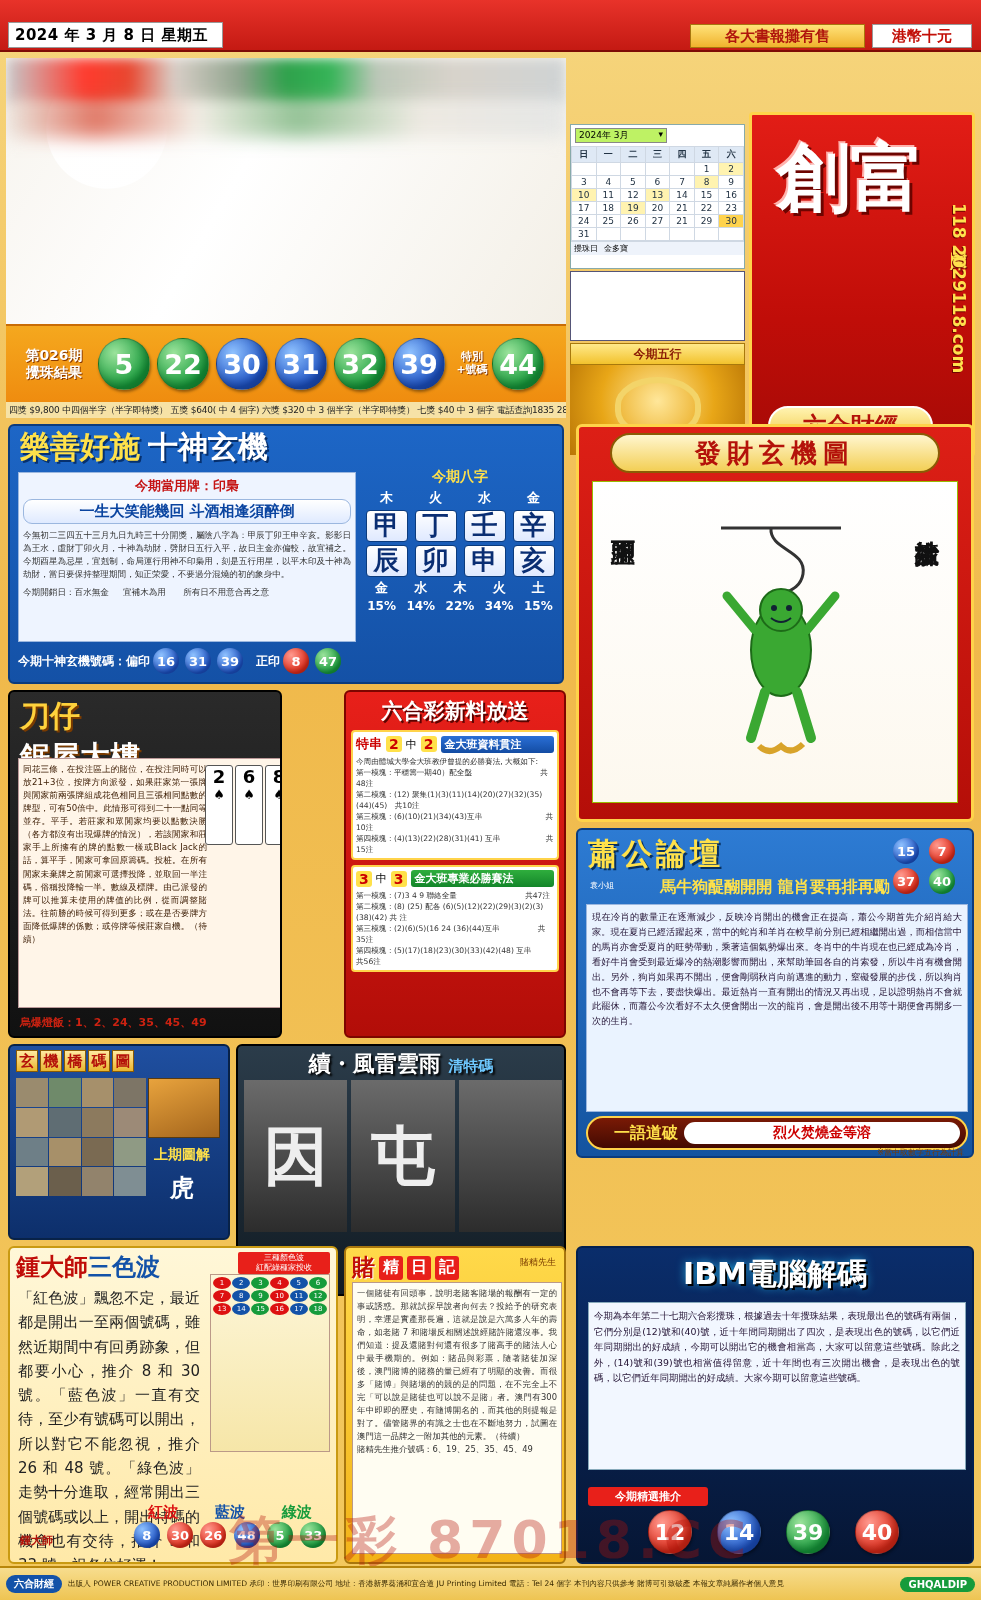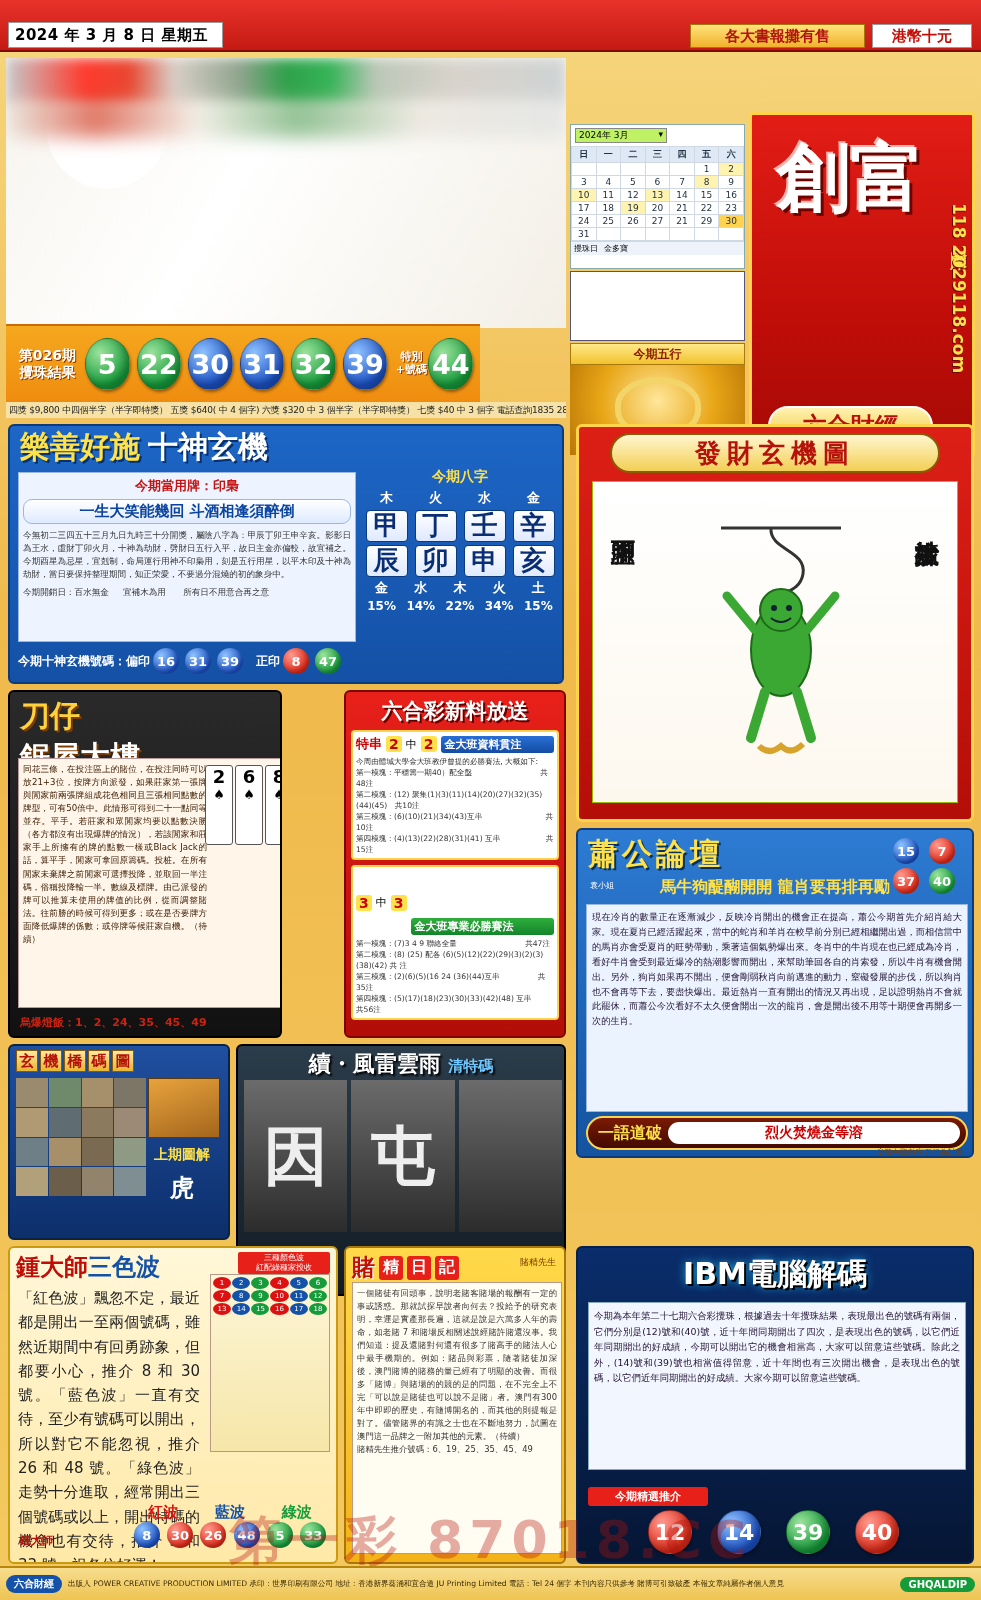--- a/index.html
+++ b/index.html
@@ -53,21 +53,21 @@
     background: linear-gradient(90deg,#c6c9cb 0%,#ff3b2e 14%,#e8462f 22%,#d9cfc8 30%,
       #8ea38c 42%,#2ea14b 50%,#35b457 58%,#bcc7b8 66%,#d8d3cb 80%,#cfd3d4 100%);
     filter: blur(6px);
   }
   .blur-strip2 {
     position:absolute; left:0; top:40px; width:560px; height:40px;
     background: linear-gradient(90deg,#e7e2da,#d64b33 16%,#efe9df 34%,#6fae72 52%,#e9e4db 74%,#dfe2e3 100%);
     filter: blur(9px); opacity:.75;
   }
   .ballsrow {
-    position:absolute; left:6px; top:272px; width:474px; height:78px;
+    position:absolute; left:6px; top:272px; width:560px; height:78px;
     background: linear-gradient(180deg,#f5a81e 0%,#ef8c0f 100%);
     border-top:2px solid #c96c05;
     display:flex; align-items:center;
   }
   .drawlabel {
     width:88px; margin-left:4px; color:#fff; font-weight:bold; font-size:14px;
     text-align:center; line-height:1.25; text-shadow:1px 1px 0 #8a3a00;
   }
   .ball {
     width:52px; height:52px; border-radius:50%; margin-right:7px;
@@ -218,35 +218,35 @@
   .p-xinliao { left:344px; top:690px; width:222px; height:348px;
     background:linear-gradient(180deg,#e8201a,#b20d08); border:2px solid #7d0500; }
   .xl-ttl { color:#fff; font-size:21px; font-weight:bold; text-align:center; margin-top:5px;
     text-shadow:2px 2px 0 #5a0300;}
   .xl-card { margin:5px 5px 0; background:#fff; border:2px solid #ffd34a; border-radius:4px; padding:3px; }
   .xl-bar { display:flex; align-items:center; gap:4px; }
   .xl-tag { background:#ffe14a; color:#c00; font-weight:bold; font-size:14px; padding:0 3px; border-radius:3px;}
   .xl-bluebar { background:linear-gradient(180deg,#2a6fd6,#134ca3); color:#fff; font-size:11px; font-weight:bold;
     padding:1px 4px; border-radius:3px; flex:1; }
   .xl-body { font-size:7.6px; line-height:1.45; color:#333; margin-top:3px; }
-  .xl-green { background:linear-gradient(180deg,#2fae3d,#13852a)!important;margin-top:48px; }
+  .xl-green { background:linear-gradient(180deg,#2fae3d,#13852a)!important; }
 
   
   .p-xiaogong { left:576px; top:828px; width:398px; height:330px;
     background:linear-gradient(180deg,#2d7bd3,#14539f); border:2px solid #0b3b7d; }
   .xg-ttl { color:#ffe14a; font-size:30px; font-weight:bold; margin:4px 0 0 10px; text-shadow:2px 2px 0 #07305f;
     letter-spacing:4px;}
   .xg-balls { position:absolute; right:10px; top:8px; display:flex; flex-wrap:wrap; width:72px; gap:4px; }
   .xg-sub { color:#ffe14a; font-size:16px; font-weight:bold; text-align:center; margin-top:2px; }
   .xg-white { position:absolute; left:8px; top:74px; width:382px; height:208px; background:#eaf3ff;
     border:1px solid #9bb7df; padding:5px; font-size:9.2px; line-height:1.62; color:#213; text-align:justify;}
   .xg-bottom { position:absolute; left:8px; bottom:6px; width:382px; height:34px;
     background:linear-gradient(180deg,#7a1a05,#430a02); border:2px solid #ffd34a; border-radius:17px;
     display:flex; align-items:center; }
-  .xg-b1 { color:#ffe14a; font-size:16px; font-weight:bold; margin-left:10px; }
+  .xg-b1 { color:#ffe14a; font-size:16px; font-weight:bold; margin-left:26px; }
   .xg-b2 { flex:1; margin:0 6px; background:#fff; border-radius:12px; color:#c00; font-weight:bold;
     font-size:14px; text-align:center; padding:2px 0; }
   .xg-note { position:absolute; right:8px; bottom:-2px; color:#7a3b00; font-size:8px; }
 
   
   .p-xuanji { left:8px; top:1044px; width:222px; height:196px;
     background:linear-gradient(180deg,#1f4fa0,#0d2f6b); border:2px solid #082248; }
   .xj-ttl { display:flex; gap:2px; margin:4px 0 0 6px; }
   .xj-ch { width:22px; height:22px; background:linear-gradient(180deg,#ffe9a0,#e9b62f); border:1px solid #8a5b05;
     color:#b4120a; font-weight:bold; font-size:15px; display:flex; align-items:center; justify-content:center;}

